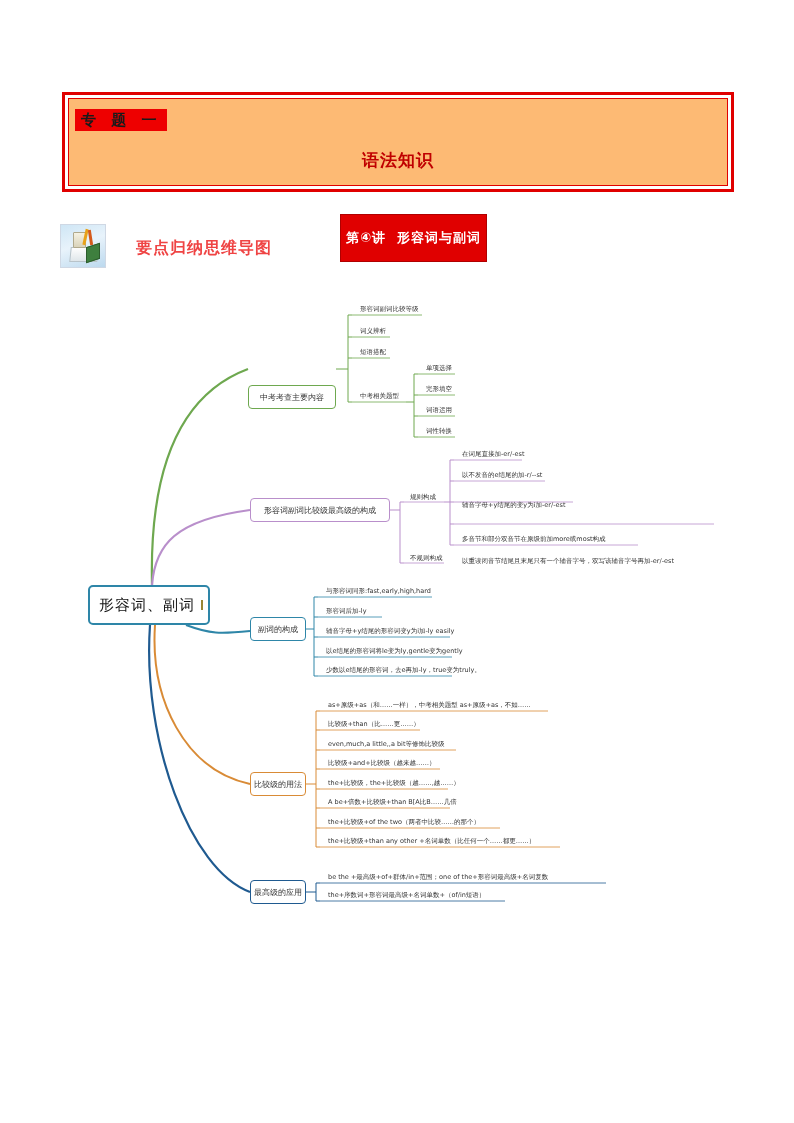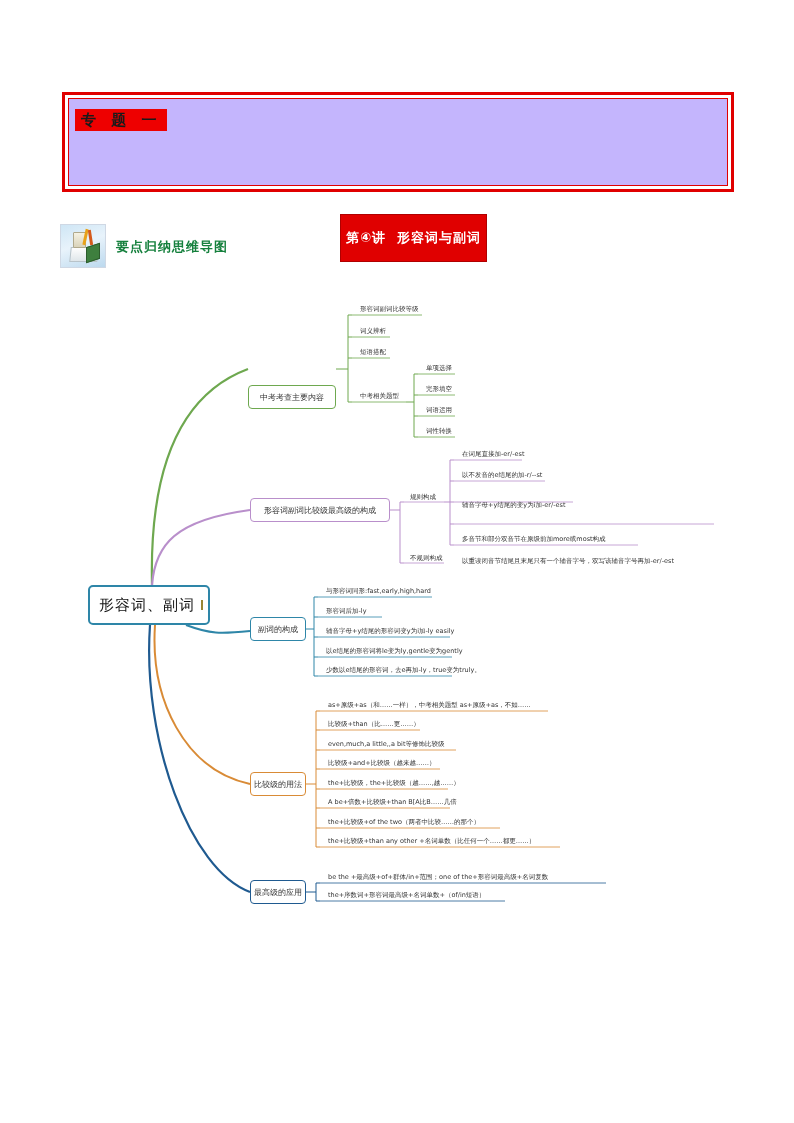--- a/index.html
+++ b/index.html
@@ -15,21 +15,21 @@
   .banner{
     position:absolute;left:62px;top:92px;width:672px;height:100px;
     border:3px solid #e00000;
     box-sizing:border-box;
     background:#fff;
   }
   .banner-inner{
     position:absolute;left:3px;top:3px;right:3px;bottom:3px;
     border:1px solid #e00000;
     box-sizing:border-box;
-    background:#c4b5fd;
+    background:#fdba74;
   }
   .topic-badge{
     position:absolute;left:6px;top:10px;
     background:#ee0000;
     color:#1a1a1a;
     font-weight:bold;
     font-size:15px;
     line-height:20px;
     padding:1px 6px;
     letter-spacing:5px;
@@ -68,22 +68,22 @@
   }
   .sec-icon .pencil{
     position:absolute;left:23px;top:4px;width:3px;height:16px;
     background:#e8a21a;transform:rotate(12deg);
   }
   .sec-icon .pencil2{
     position:absolute;left:28px;top:5px;width:3px;height:15px;
     background:#d45a1c;transform:rotate(-9deg);
   }
   .sec-label{
-    position:absolute;left:116px;top:238px;
-    font-size:13px;font-weight:bold;color:#15803d;letter-spacing:1px;
+    position:absolute;left:136px;top:238px;
+    font-size:16px;font-weight:bold;color:#ef4444;letter-spacing:1px;
   }
   .lesson-badge{
     position:absolute;left:340px;top:214px;
     background:#e00000;color:#ffffff;font-weight:bold;font-size:13px;
     padding:14px 5px;letter-spacing:1px;
     border:1px solid #b00000;
     white-space:nowrap;
   }
   .lesson-badge .num{
     display:inline-block;
@@ -136,20 +136,21 @@
     padding:0 0 1px 4px;
     line-height:10px;
   }
 </style>
 </head>
 <body>
 
 <div class="banner">
   <div class="banner-inner">
     <div class="topic-badge">专 题 一</div>
+    <div class="banner-title">语法知识</div>
   </div>
 </div>
 
 <div class="sec-icon">
   <div class="book"></div>
   <div class="book2"></div>
   <div class="cup"></div>
   <div class="pencil"></div>
   <div class="pencil2"></div>
 </div>

